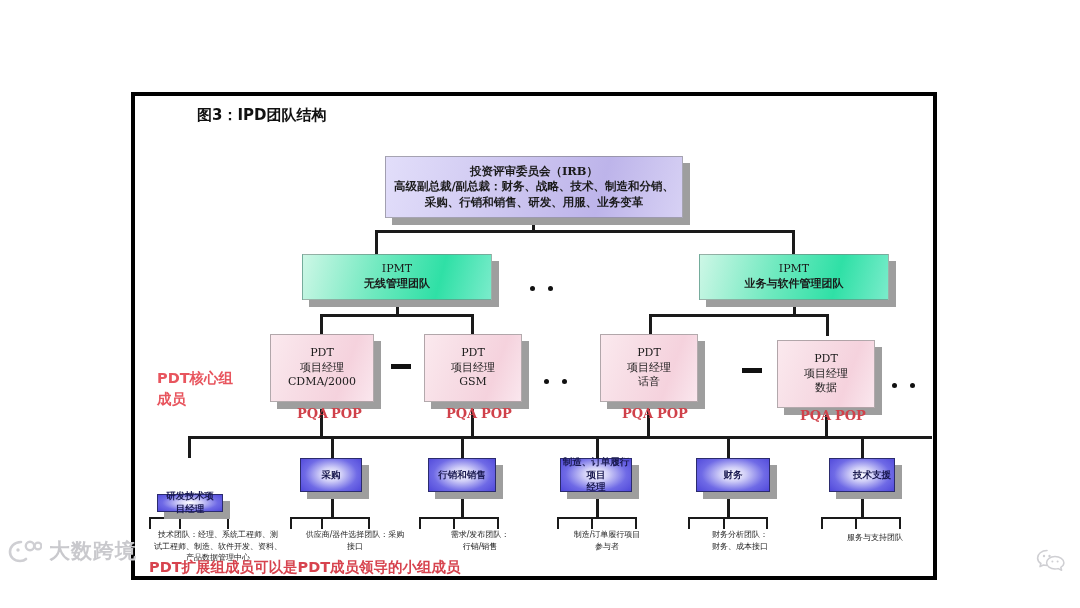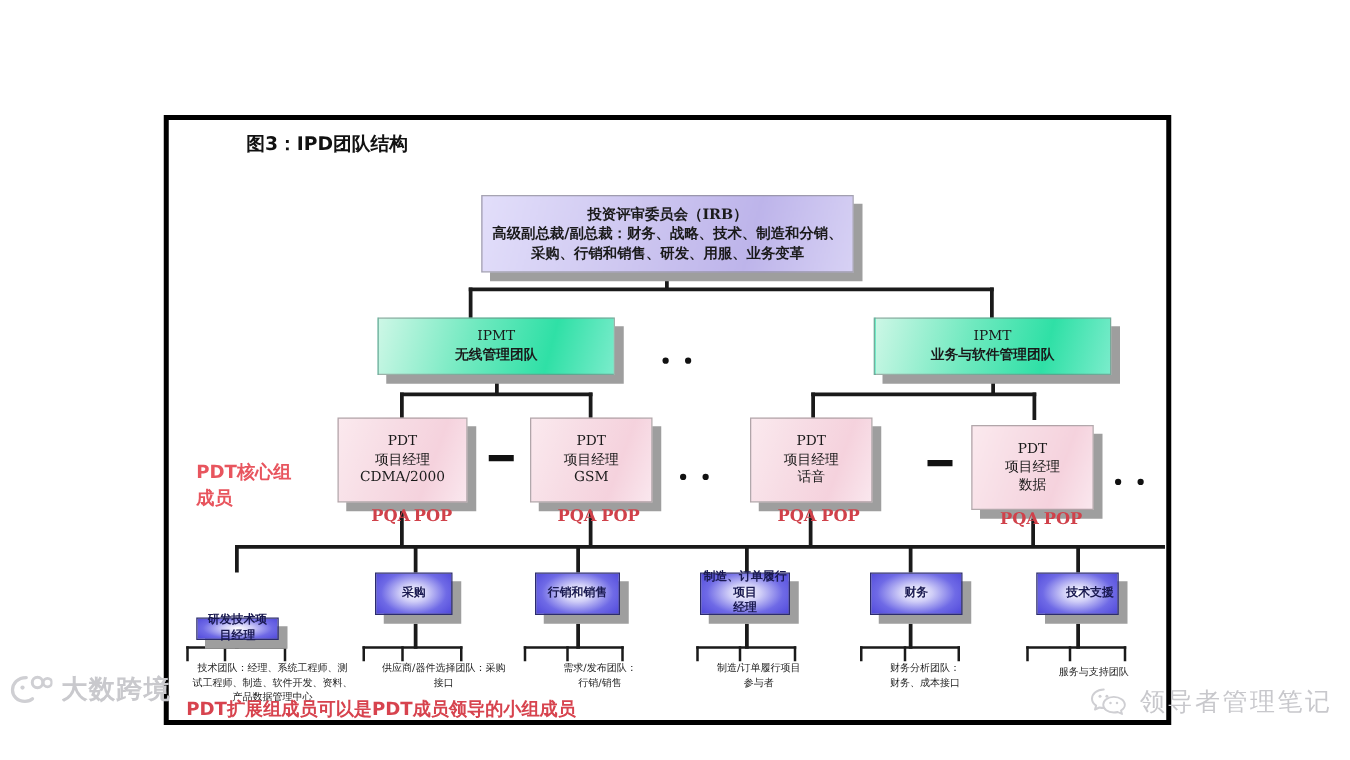--- a/index.html
+++ b/index.html
@@ -374,16 +374,15 @@
 
   <div class="wm-right">
     <svg width="30" height="26" viewBox="0 0 30 26">
       <path d="M11 2.5 C5.6 2.5 1.6 6 1.6 10 C1.6 12.2 2.9 14.2 4.9 15.5 L4 18.6 L7.5 17 C8.6 17.3 9.8 17.4 11 17.4" fill="none" stroke="#cfcfd3" stroke-width="1.6" stroke-linecap="round" stroke-linejoin="round"></path>
       <circle cx="8" cy="8" r="1.2" fill="#cfcfd3"></circle>
       <circle cx="13.5" cy="8" r="1.2" fill="#cfcfd3"></circle>
       <path d="M19 8.5 C14.2 8.5 10.6 11.4 10.6 14.8 C10.6 18.2 14.2 21 19 21 C20.1 21 21.2 20.9 22.2 20.6 L25.6 22.2 L24.8 19.4 C26.6 18.3 27.9 16.7 27.9 14.8 C27.9 11.4 23.9 8.5 19 8.5 Z" fill="none" stroke="#cfcfd3" stroke-width="1.5" stroke-linejoin="round"></path>
       <circle cx="16.4" cy="13.4" r="1" fill="#cfcfd3"></circle>
       <circle cx="21.6" cy="13.4" r="1" fill="#cfcfd3"></circle>
     </svg>
-    <span class="wm-txt">领导者管理笔记</span>
   </div>
 
 </div>
 
 </body></html>

